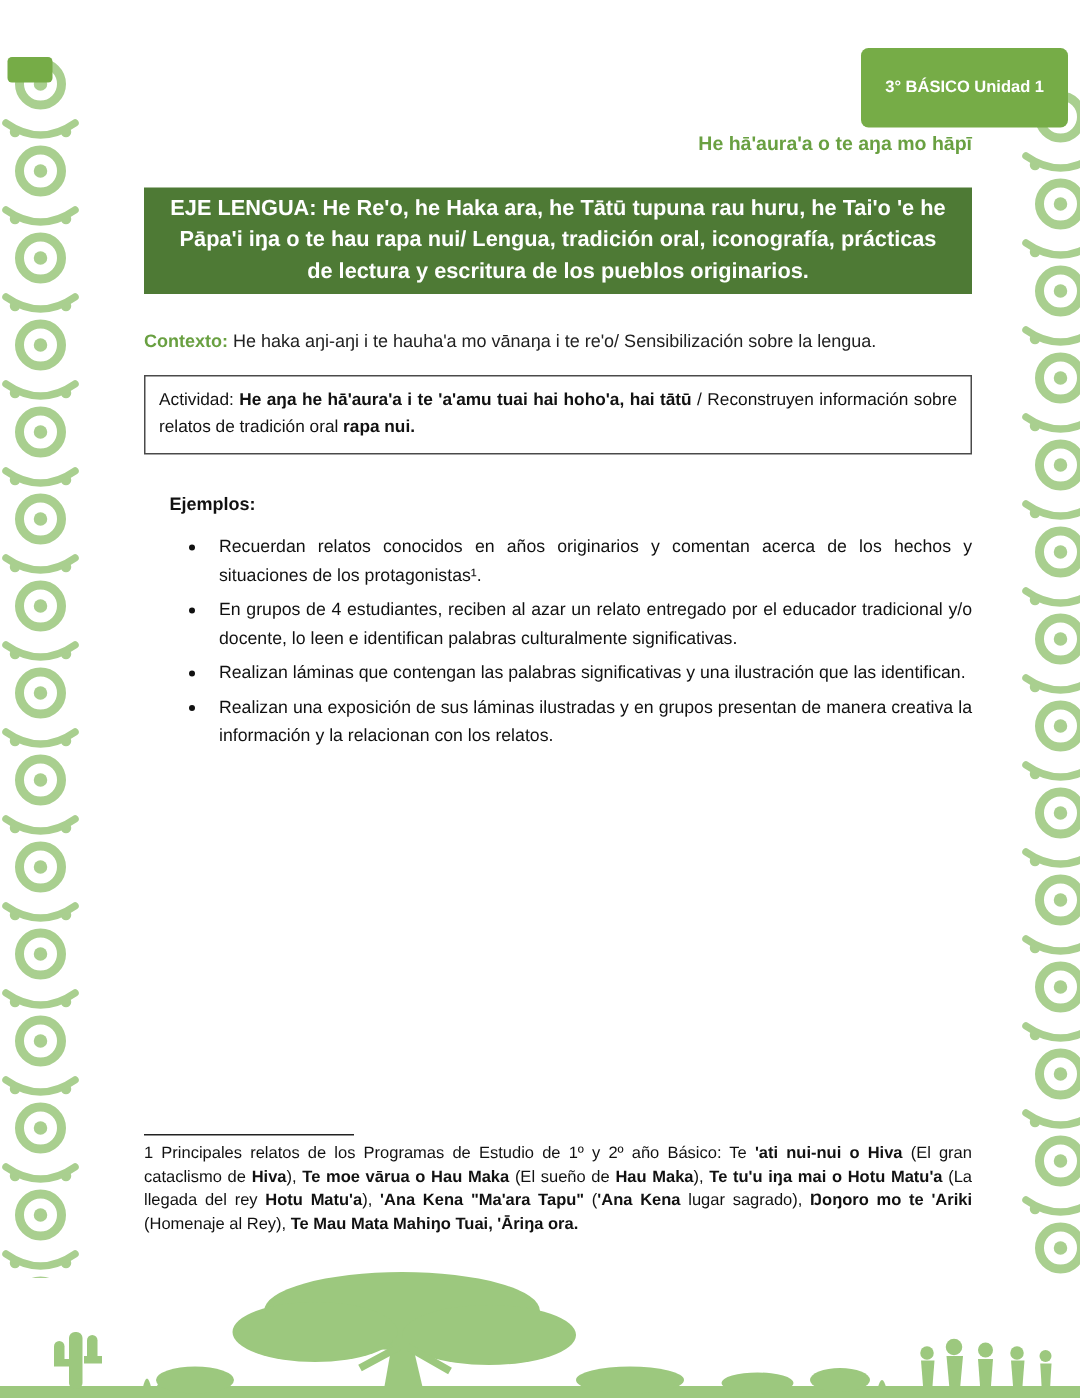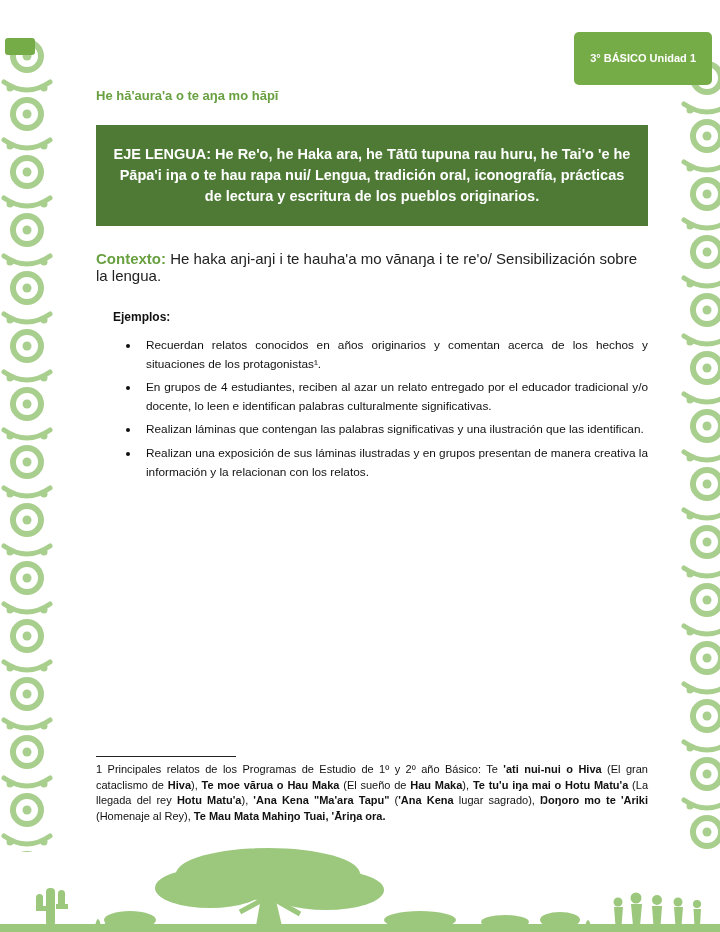--- a/index.html
+++ b/index.html
@@ -32,29 +32,29 @@
     color: #ffffff; font-weight: bold; font-size: 11px; line-height: 15px;
     white-space: nowrap;
   }
   .content { position: absolute; left: 96px; top: 72px; width: 552px; }
   .title {
     color: var(--accent-green, #69A041);
     font-weight: bold; font-size: 13.5px; text-align: center;
   }
   .subtitle {
     color: var(--accent-green, #69A041);
-    font-weight: bold; font-size: 13px; text-align: left; margin-top: 16px;
+    font-weight: bold; font-size: 13px; text-align: right; margin-top: 16px;
   }
   .eje-box {
     margin-top: 22px;
     background: var(--dark-green, #4E7A35);
     color: #ffffff; font-weight: bold; font-size: 14.5px; line-height: 1.45;
-    text-align: center; padding: 19px 14px;
+    text-align: center; padding: 4px 14px;
   }
-  .contexto { margin-top: 24px; font-size: 15px; color: #222222; }
+  .contexto { margin-top: 24px; font-size: 12px; color: #222222; }
   .contexto .label { color: var(--accent-green, #69A041); font-weight: bold; }
   .actividad-box {
     margin-top: 16px;
     border: 1px solid #4a4a4a;
     padding: 7px 9px;
     font-size: 11.5px; line-height: 1.6; color: #111111;
     text-align: justify;
   }
   .ejemplos-label { margin-top: 26px; font-weight: bold; font-size: 12px; color: #111111; padding-left: 17px; }
   .bullets { margin-top: 12px; padding-left: 44px; }
@@ -98,20 +98,23 @@
 
 
     <div class="subtitle">He hā'aura'a o te aŋa mo hāpī</div>
 
     <div class="eje-box">EJE LENGUA: He Re'o, he Haka ara, he Tātū tupuna rau huru, he Tai'o 'e he Pāpa'i iŋa o te hau rapa nui/ Lengua, tradición oral, iconografía, prácticas de lectura y escritura de los pueblos originarios.</div>
 
     <p class="contexto">
       <span class="label">Contexto:</span><span> He haka aŋi-aŋi i te hauha'a mo vānaŋa i te re'o/ Sensibilización sobre la lengua.</span>
     </p>
 
+    <div class="actividad-box">
+      <span><span>Actividad: </span><span class="seg-bold">He aŋa he hā'aura'a i te 'a'amu tuai hai hoho'a, hai tātū</span><span> / Reconstruyen información sobre relatos de tradición oral </span><span class="seg-bold">rapa nui.</span></span>
+    </div>
 
     <div class="ejemplos-label">Ejemplos:</div>
 
     <ul class="bullets">
       <li>Recuerdan relatos conocidos en años originarios y comentan acerca de los hechos y situaciones de los protagonistas¹.</li>
       <li>En grupos de 4 estudiantes, reciben al azar un relato entregado por el educador tradicional y/o docente, lo leen e identifican palabras culturalmente significativas.</li>
       <li>Realizan láminas que contengan las palabras significativas y una ilustración que las identifican.</li>
       <li>Realizan una exposición de sus láminas ilustradas y en grupos presentan de manera creativa la información y la relacionan con los relatos.</li>
     </ul>
 

